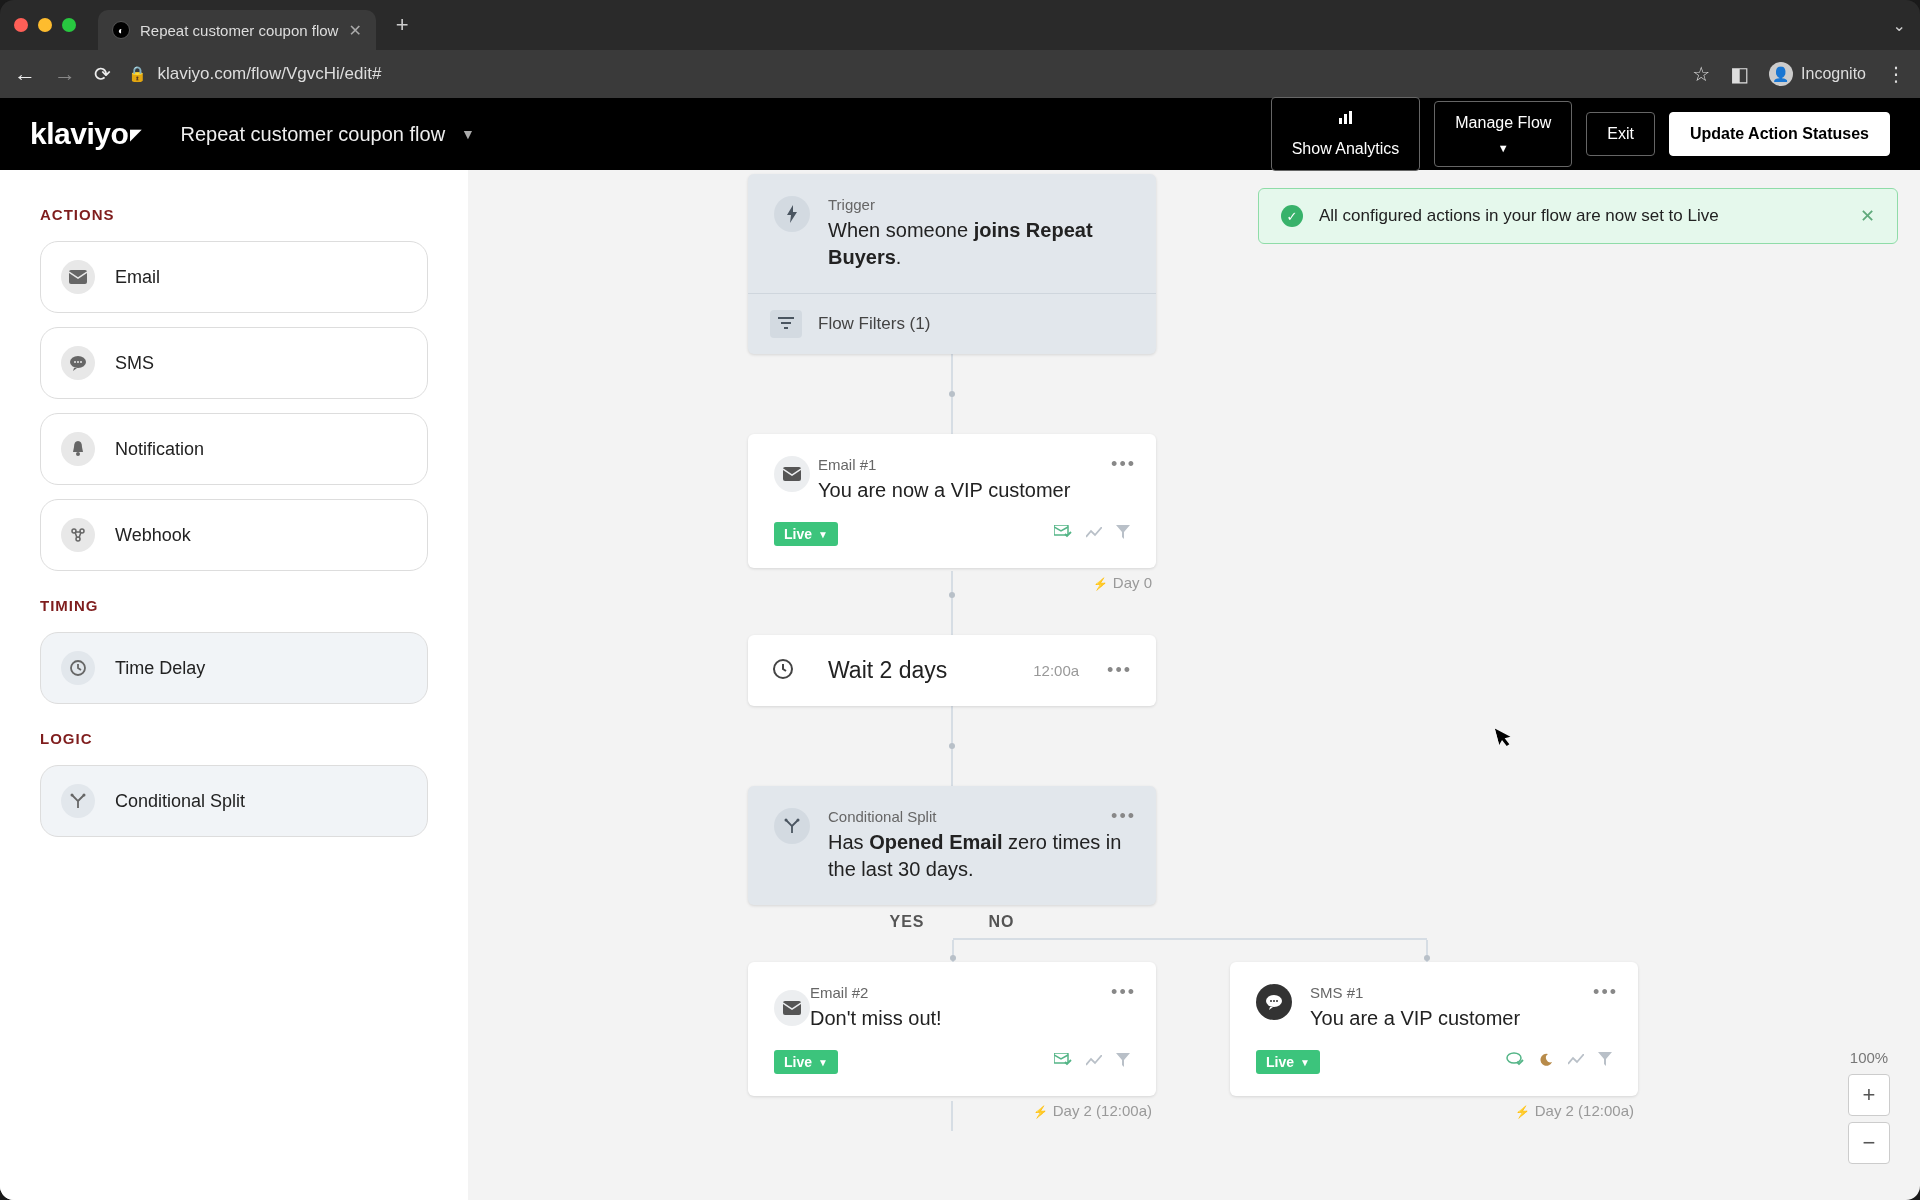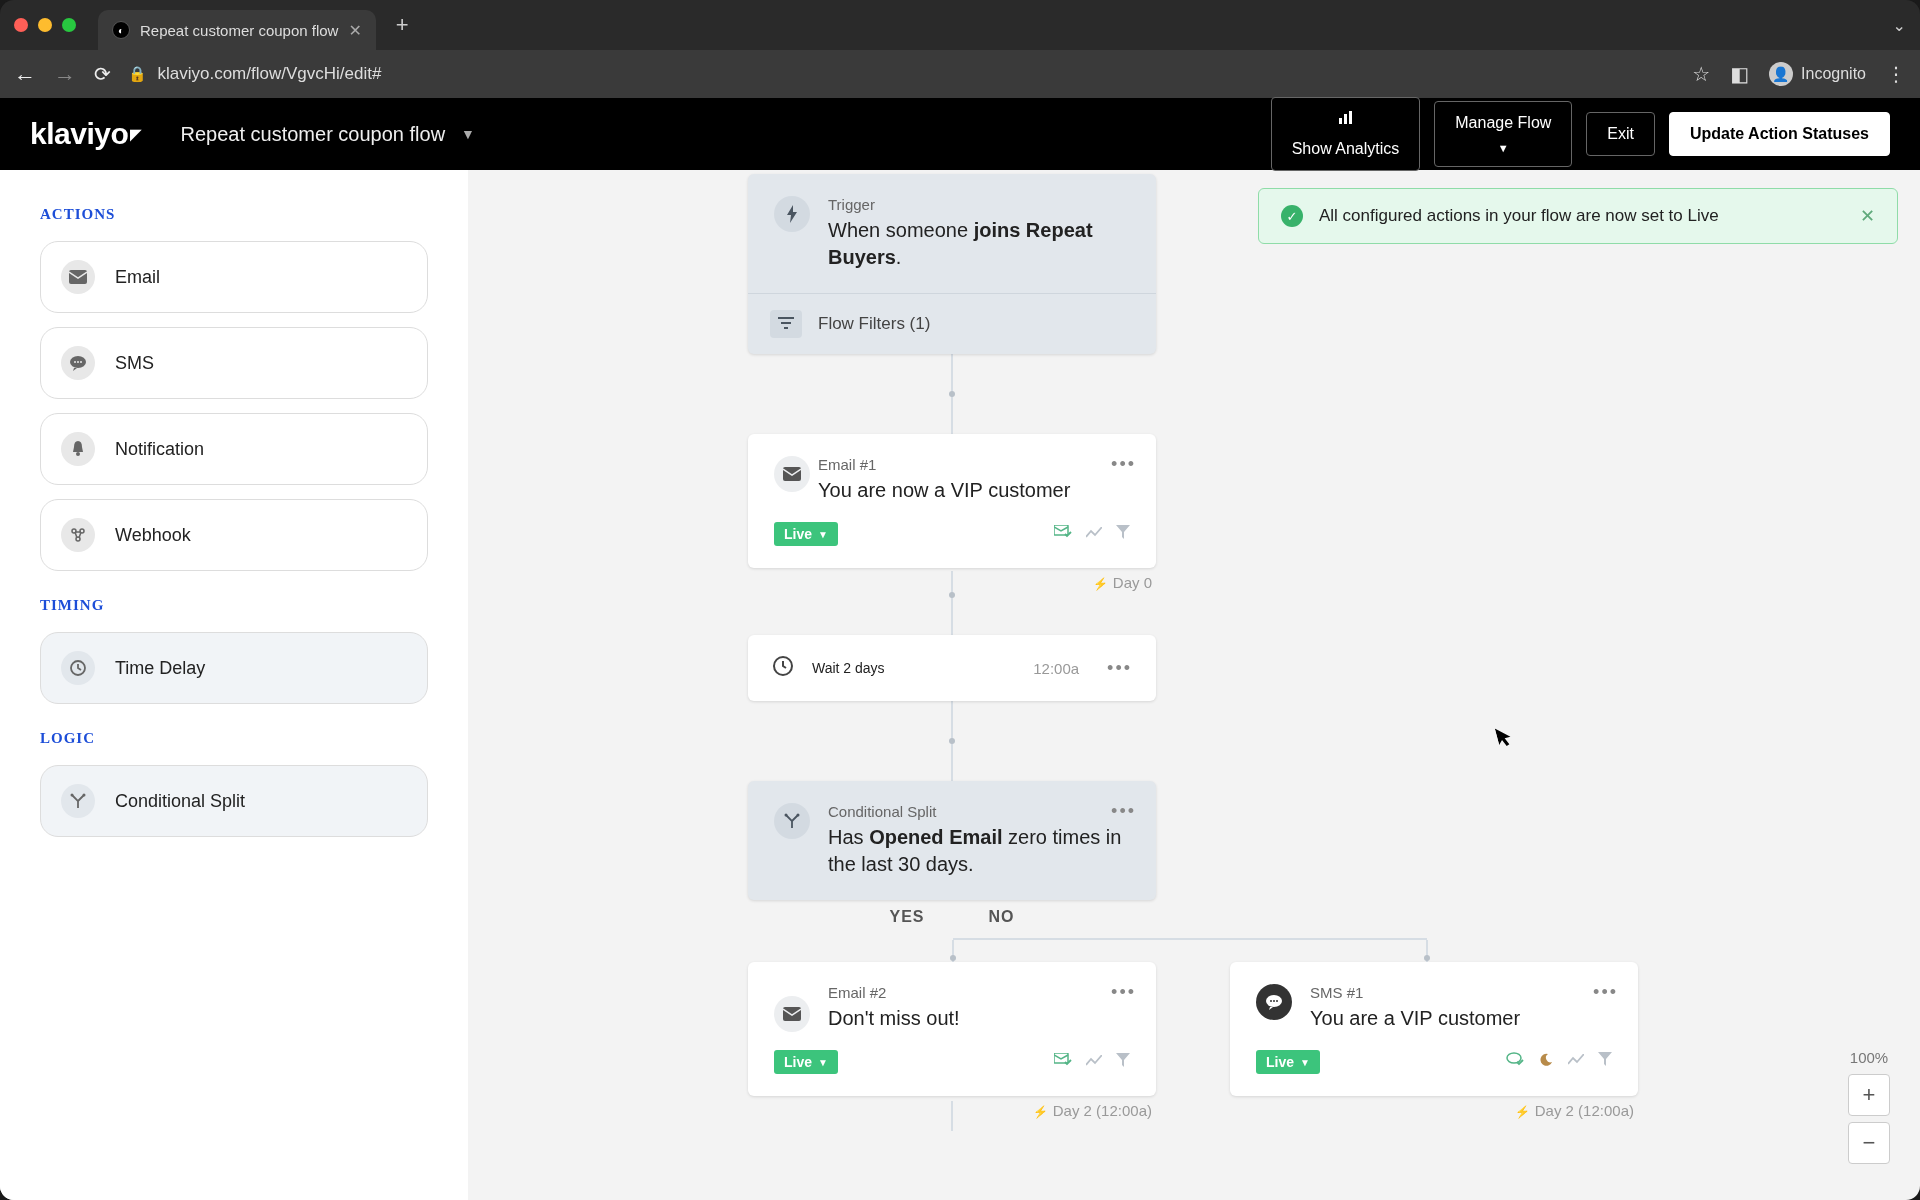--- a/index.html
+++ b/index.html
@@ -127,25 +127,24 @@
   
   .sidebar {
     width: 468px;
     background: #fff;
     padding: 30px 40px;
     overflow-y: auto;
   }
   .sidebar h4 {
     font-size: 15px;
     letter-spacing: 1px;
-    color: #1d4ed8;
+    color: #7f1d1d;
     font-weight: 700;
     margin-bottom: 18px;
     margin-top: 26px;
-    font-family: Liberation Serif, serif;
   }
   .sidebar h4:first-child { margin-top: 6px; }
   .side-item {
     border: 1px solid #ddd;
     border-radius: 18px;
     padding: 18px 20px;
     display: flex;
     align-items: center;
     gap: 20px;
     margin-bottom: 14px;
@@ -551,21 +550,21 @@
         <div class="dot"></div>
         <div class="connector v40"></div>
 
         <div class="node wait-node">
           <div>
             <svg width="22" height="22" viewBox="0 0 22 22">
                 <circle cx="11" cy="11" r="9" fill="none" stroke="#444" stroke-width="2"></circle>
                 <path d="M11 6 L11 11 L14 13" stroke="#444" stroke-width="2" fill="none"></path>
               </svg>
           </div>
-          <span class="node-title" style="font-size:14px;">Wait 2 days</span>
+          <span class="node-title" style="font-size:23px;margin-left:16px;">Wait 2 days</span>
           <span class="time">12:00a</span>
           <span class="more" style="position:static;margin-left:10px;">•••</span>
         </div>
 
         <div class="connector v40"></div>
         <div class="dot"></div>
         <div class="connector v40"></div>
 
         <div class="node split-node">
           <div class="split-head">
@@ -596,21 +595,21 @@
       <div class="branch-connector-h"></div>
       <div style="position:absolute;top:770px;left:484px;width:2px;height:34px;background:#d6dde4;"></div>
       <div style="position:absolute;top:770px;left:958px;width:2px;height:34px;background:#d6dde4;"></div>
       <div style="position:absolute;top:788px;left:482px;" class="dot"></div>
       <div style="position:absolute;top:788px;left:956px;" class="dot"></div>
 
       <div class="branches">
 
         <div class="branch-col">
           <div class="node">
-            <div style="display:flex;gap:18px;align-items:flex-end;">
+            <div style="display:flex;align-items:center;">
               <div class="node-icon light">
                 <svg width="18" height="14" viewBox="0 0 18 14">
                     <rect width="18" height="14" rx="2" fill="#555"></rect>
                     <path d="M0 2 L9 8 L18 2" stroke="#eceef0" stroke-width="1.5" fill="none"></path>
                   </svg>
               </div>
               <div>
                 <div class="node-label">Email #2</div>
                 <div class="node-title">Don't miss out!</div>
               </div>

